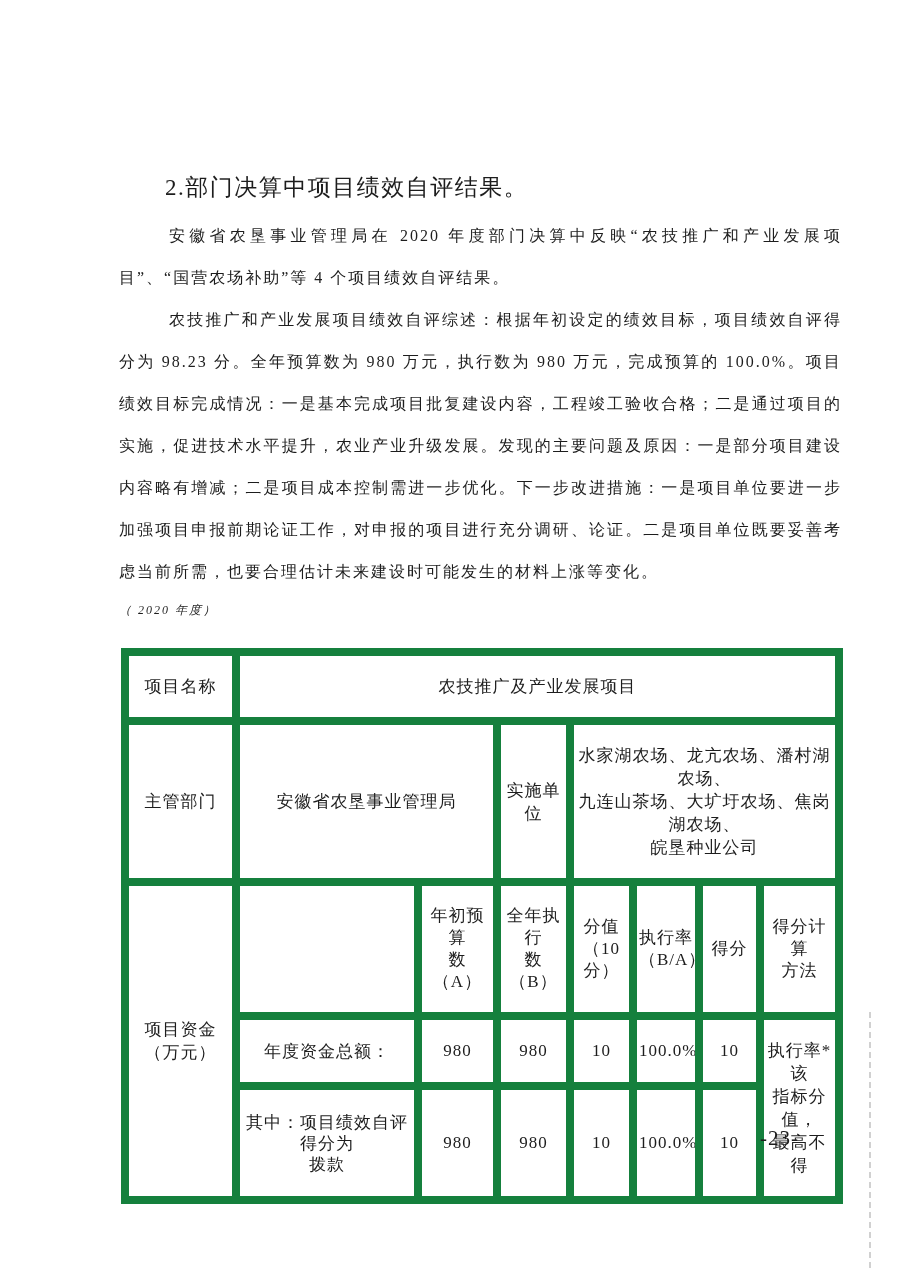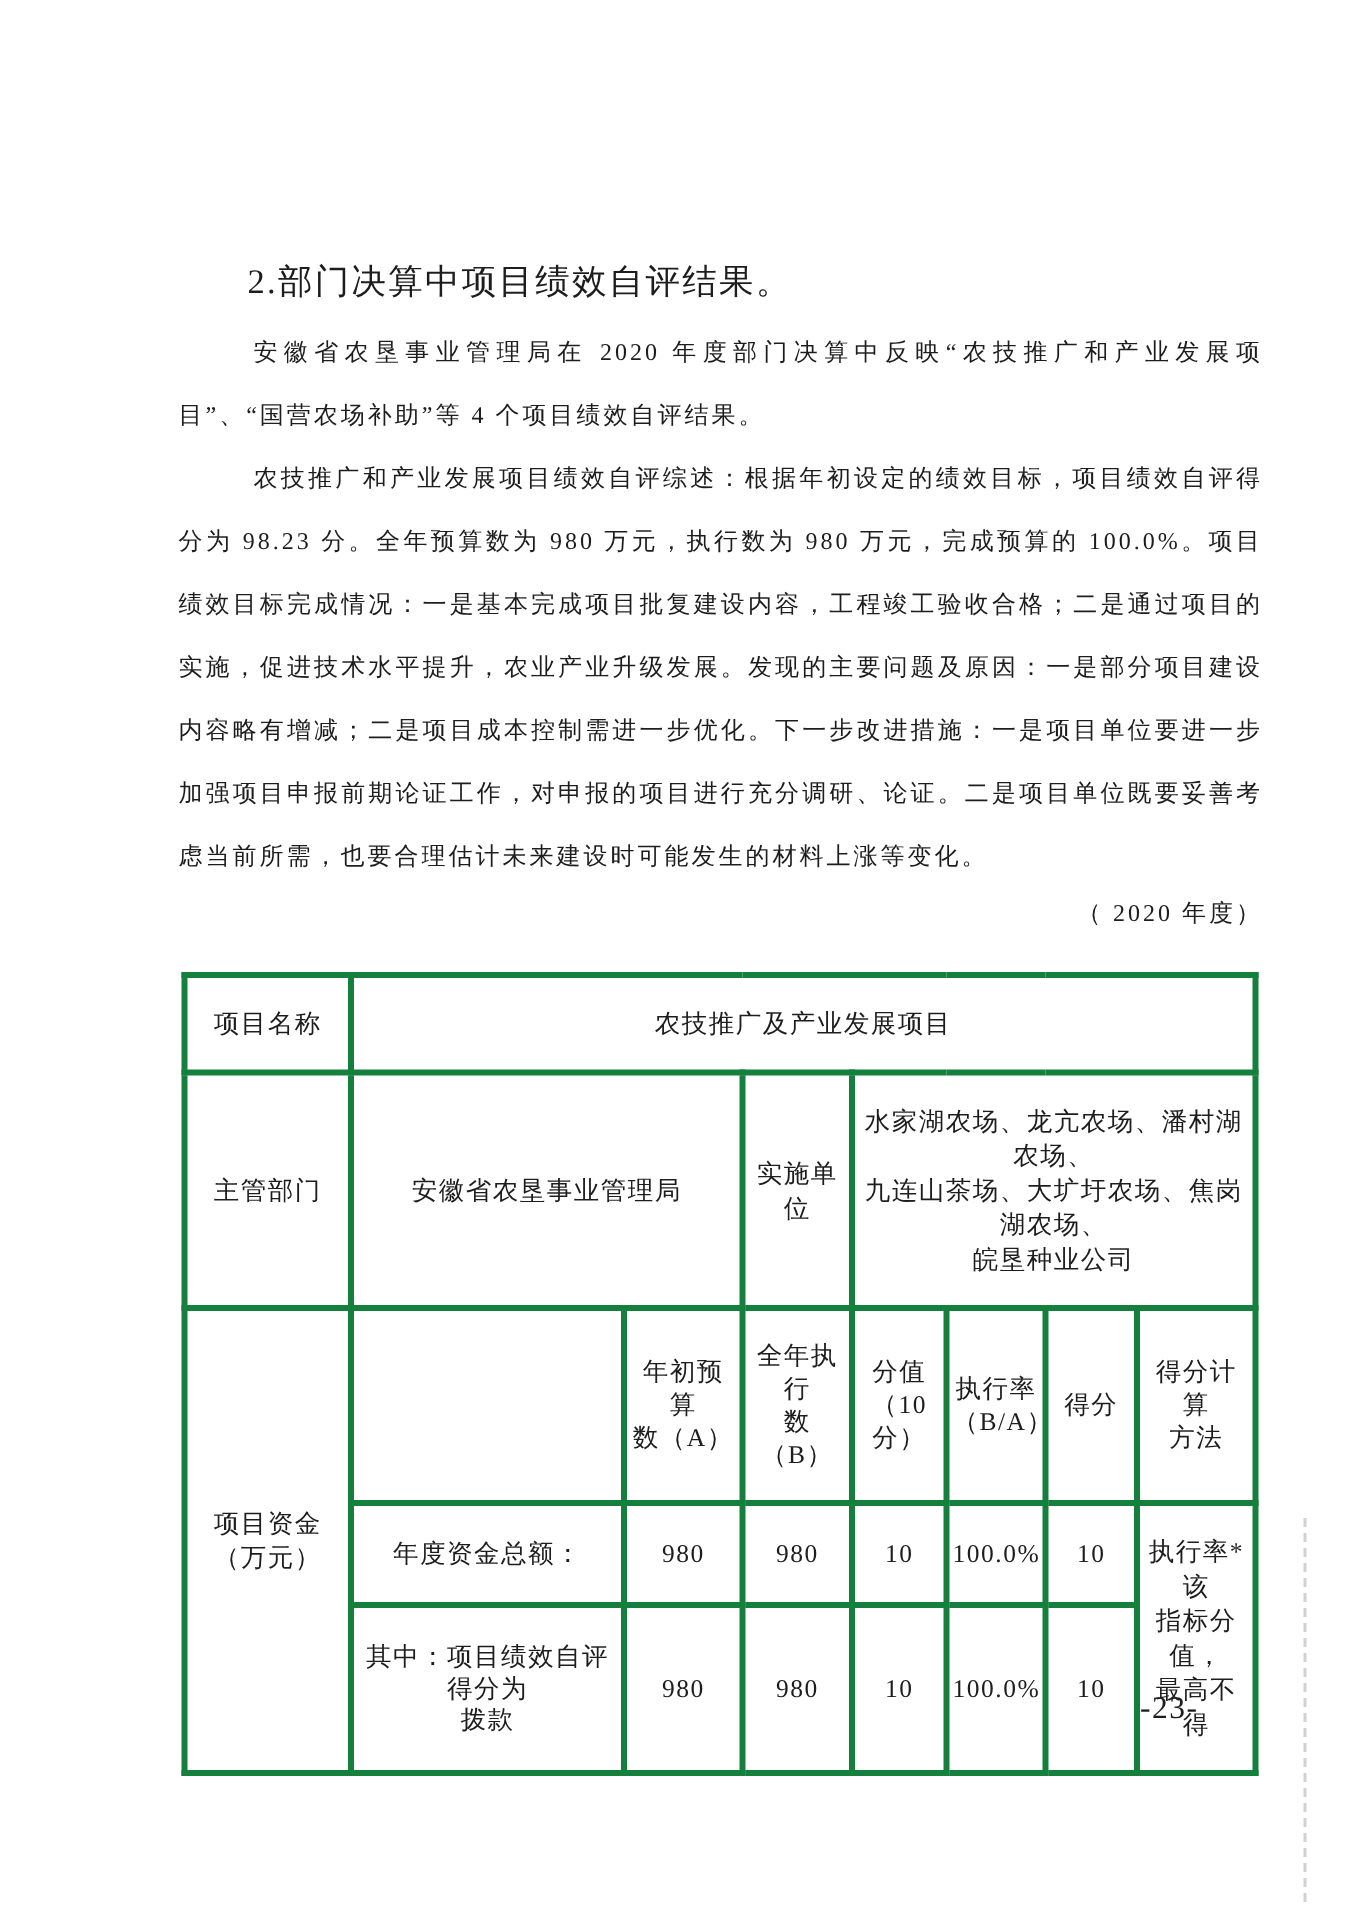--- a/index.html
+++ b/index.html
@@ -44,35 +44,36 @@
     text-align: center;
     font-size: 25px;
     font-weight: 700;
     letter-spacing: 3px;
     line-height: 30px;
     margin-top: 3px;
     font-family: "Liberation Sans", "DejaVu Sans", sans-serif;
   }
 
   .table-subtitle {
-    text-align: right;
-    font-size: 16px;
+    text-align: left;
+    font-size: 12px;
     line-height: 20px;
     letter-spacing: 2px;
     margin-top: 7px;
+    font-style: italic;
   }
 
   table.eval {
     border-collapse: collapse;
     table-layout: fixed;
     width: 714px;
     margin: 28px 0 0 2px;
   }
   table.eval td {
-    border: 4px solid #15803d;
+    border: 8px solid #15803d;
     text-align: center;
     vertical-align: middle;
     font-size: 17px;
     padding: 19px 2px;
     overflow: hidden;
     letter-spacing: 1px;
   }
   .pre { white-space: pre-line; }
   .small { font-size: 16px; line-height: 21px; }
   .hdr { font-size: 16px; line-height: 22px; letter-spacing: 0; }

